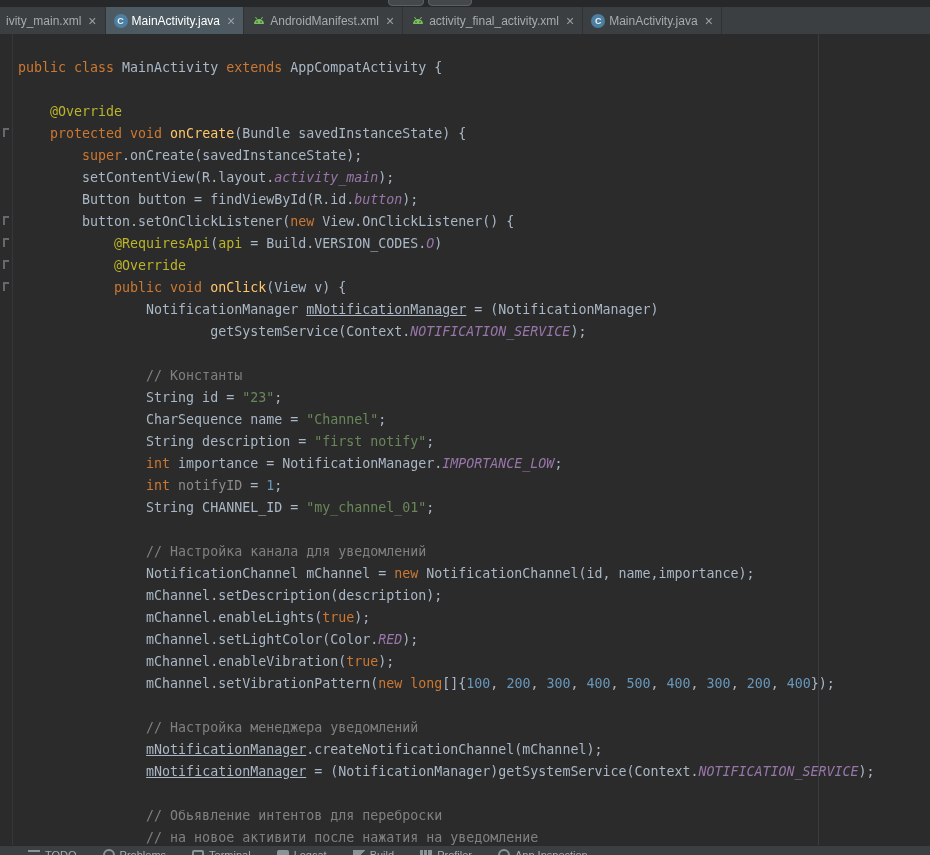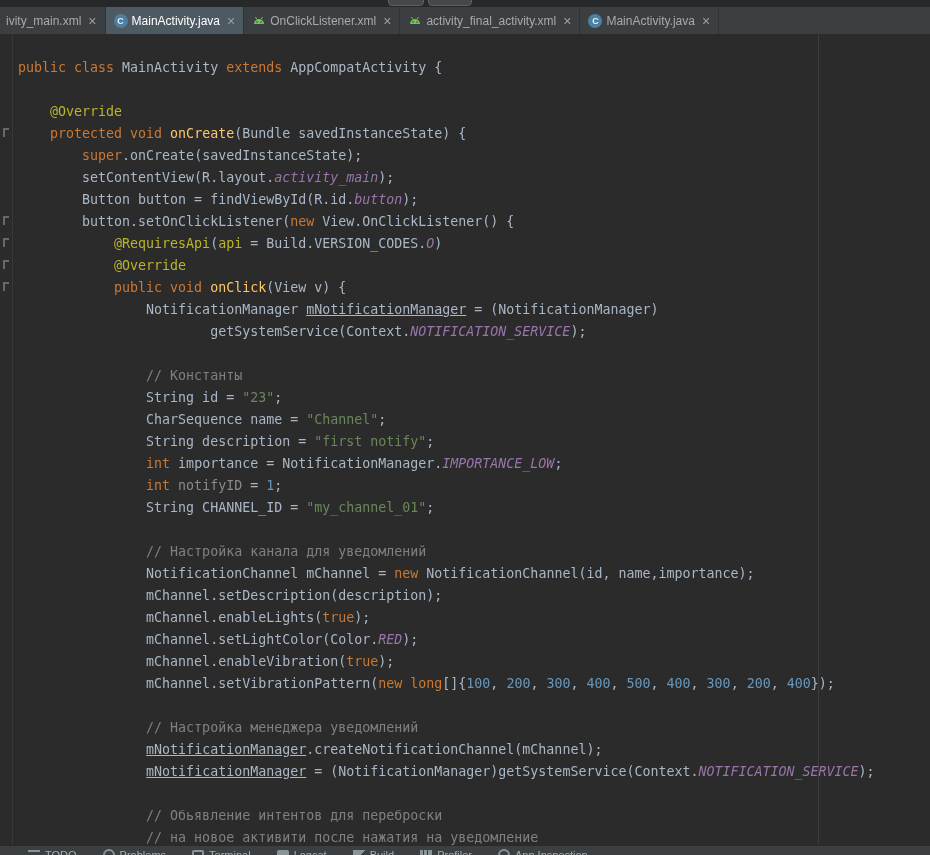--- a/index.html
+++ b/index.html
@@ -79,21 +79,21 @@
   <div class="tab">
     <span class="ic-android">
         <svg width="14" height="14" viewBox="0 0 14 14">
           <path d="M2 10 A5 5 0 0 1 12 10 Z" style="fill:var(--android_green)"></path>
           <line x1="3.5" y1="3" x2="4.7" y2="5" style="stroke:var(--android_green);stroke-width:1"></line>
           <line x1="10.5" y1="3" x2="9.3" y2="5" style="stroke:var(--android_green);stroke-width:1"></line>
           <circle cx="5" cy="8" r="0.8" style="fill:var(--tabbar_bg)"></circle>
           <circle cx="9" cy="8" r="0.8" style="fill:var(--tabbar_bg)"></circle>
         </svg>
       </span>
-    <span class="tab-label">OnClickListener.xml</span>
+    <span class="tab-label">AndroidManifest.xml</span>
     <span class="tab-close">×</span>
   </div>
   <div class="tab">
     <span class="ic-android">
         <svg width="14" height="14" viewBox="0 0 14 14">
           <path d="M2 10 A5 5 0 0 1 12 10 Z" style="fill:var(--android_green)"></path>
           <line x1="3.5" y1="3" x2="4.7" y2="5" style="stroke:var(--android_green);stroke-width:1"></line>
           <line x1="10.5" y1="3" x2="9.3" y2="5" style="stroke:var(--android_green);stroke-width:1"></line>
           <circle cx="5" cy="8" r="0.8" style="fill:var(--tabbar_bg)"></circle>
           <circle cx="9" cy="8" r="0.8" style="fill:var(--tabbar_bg)"></circle>

